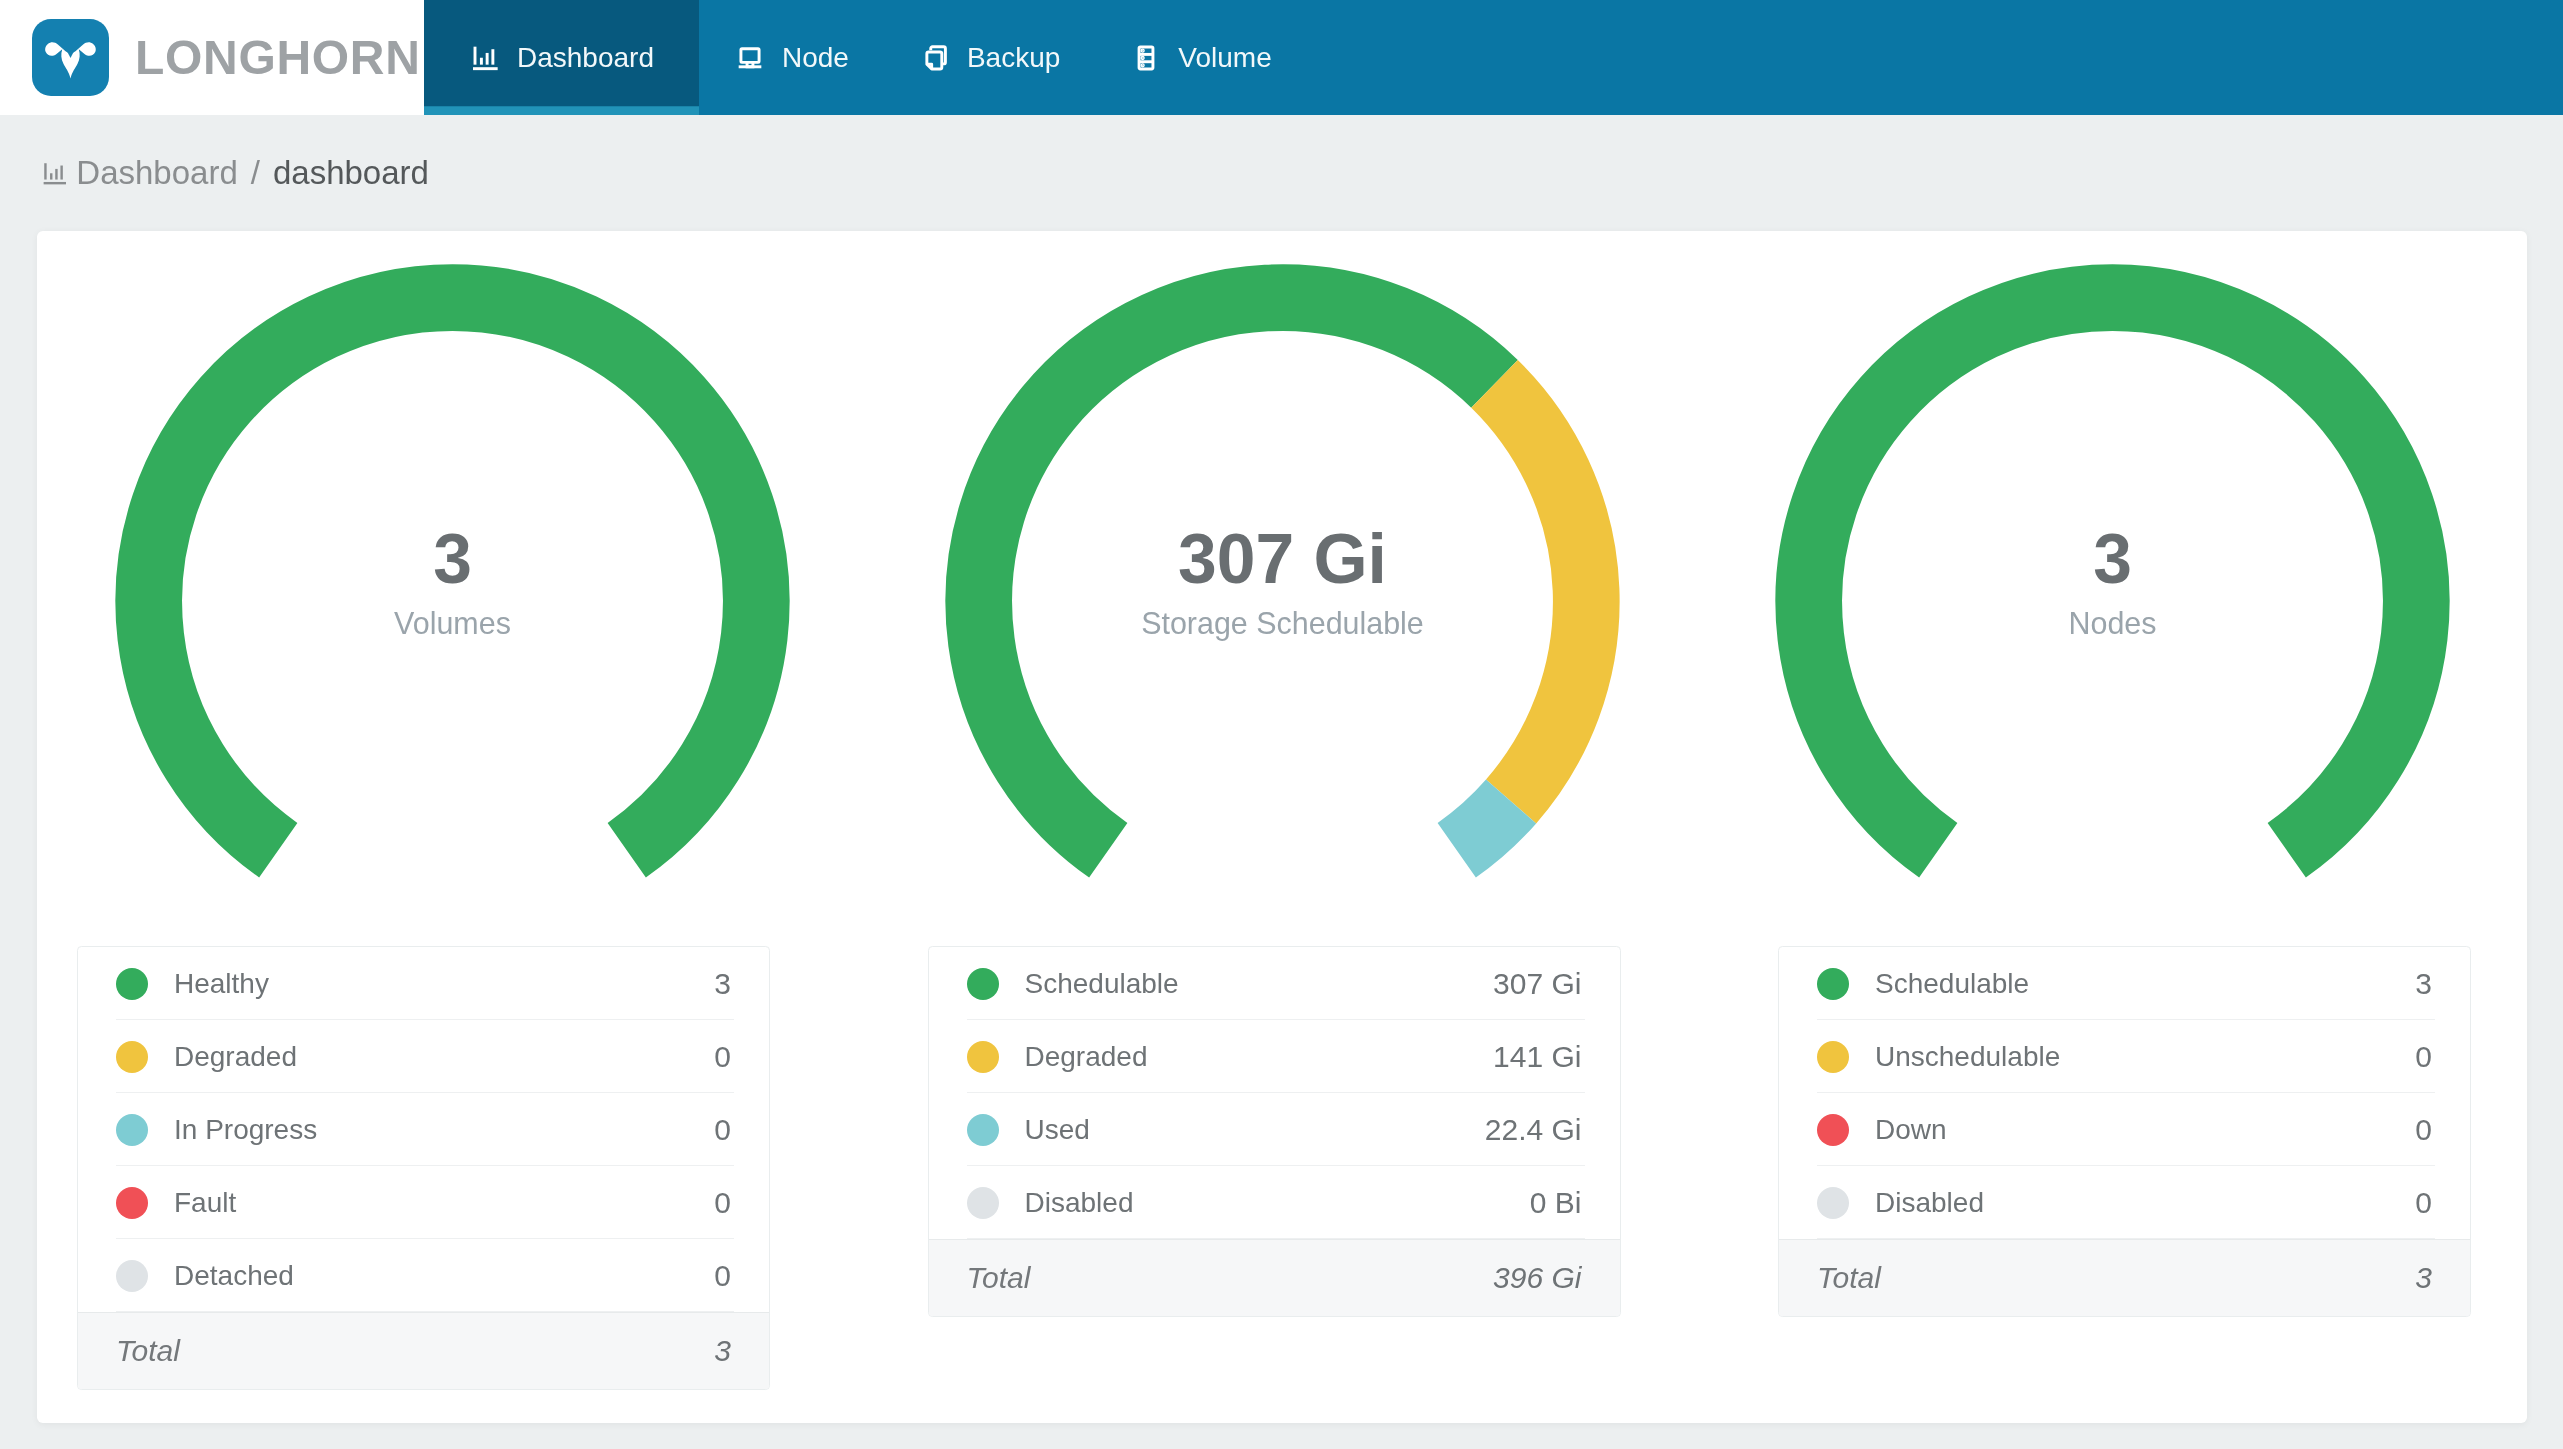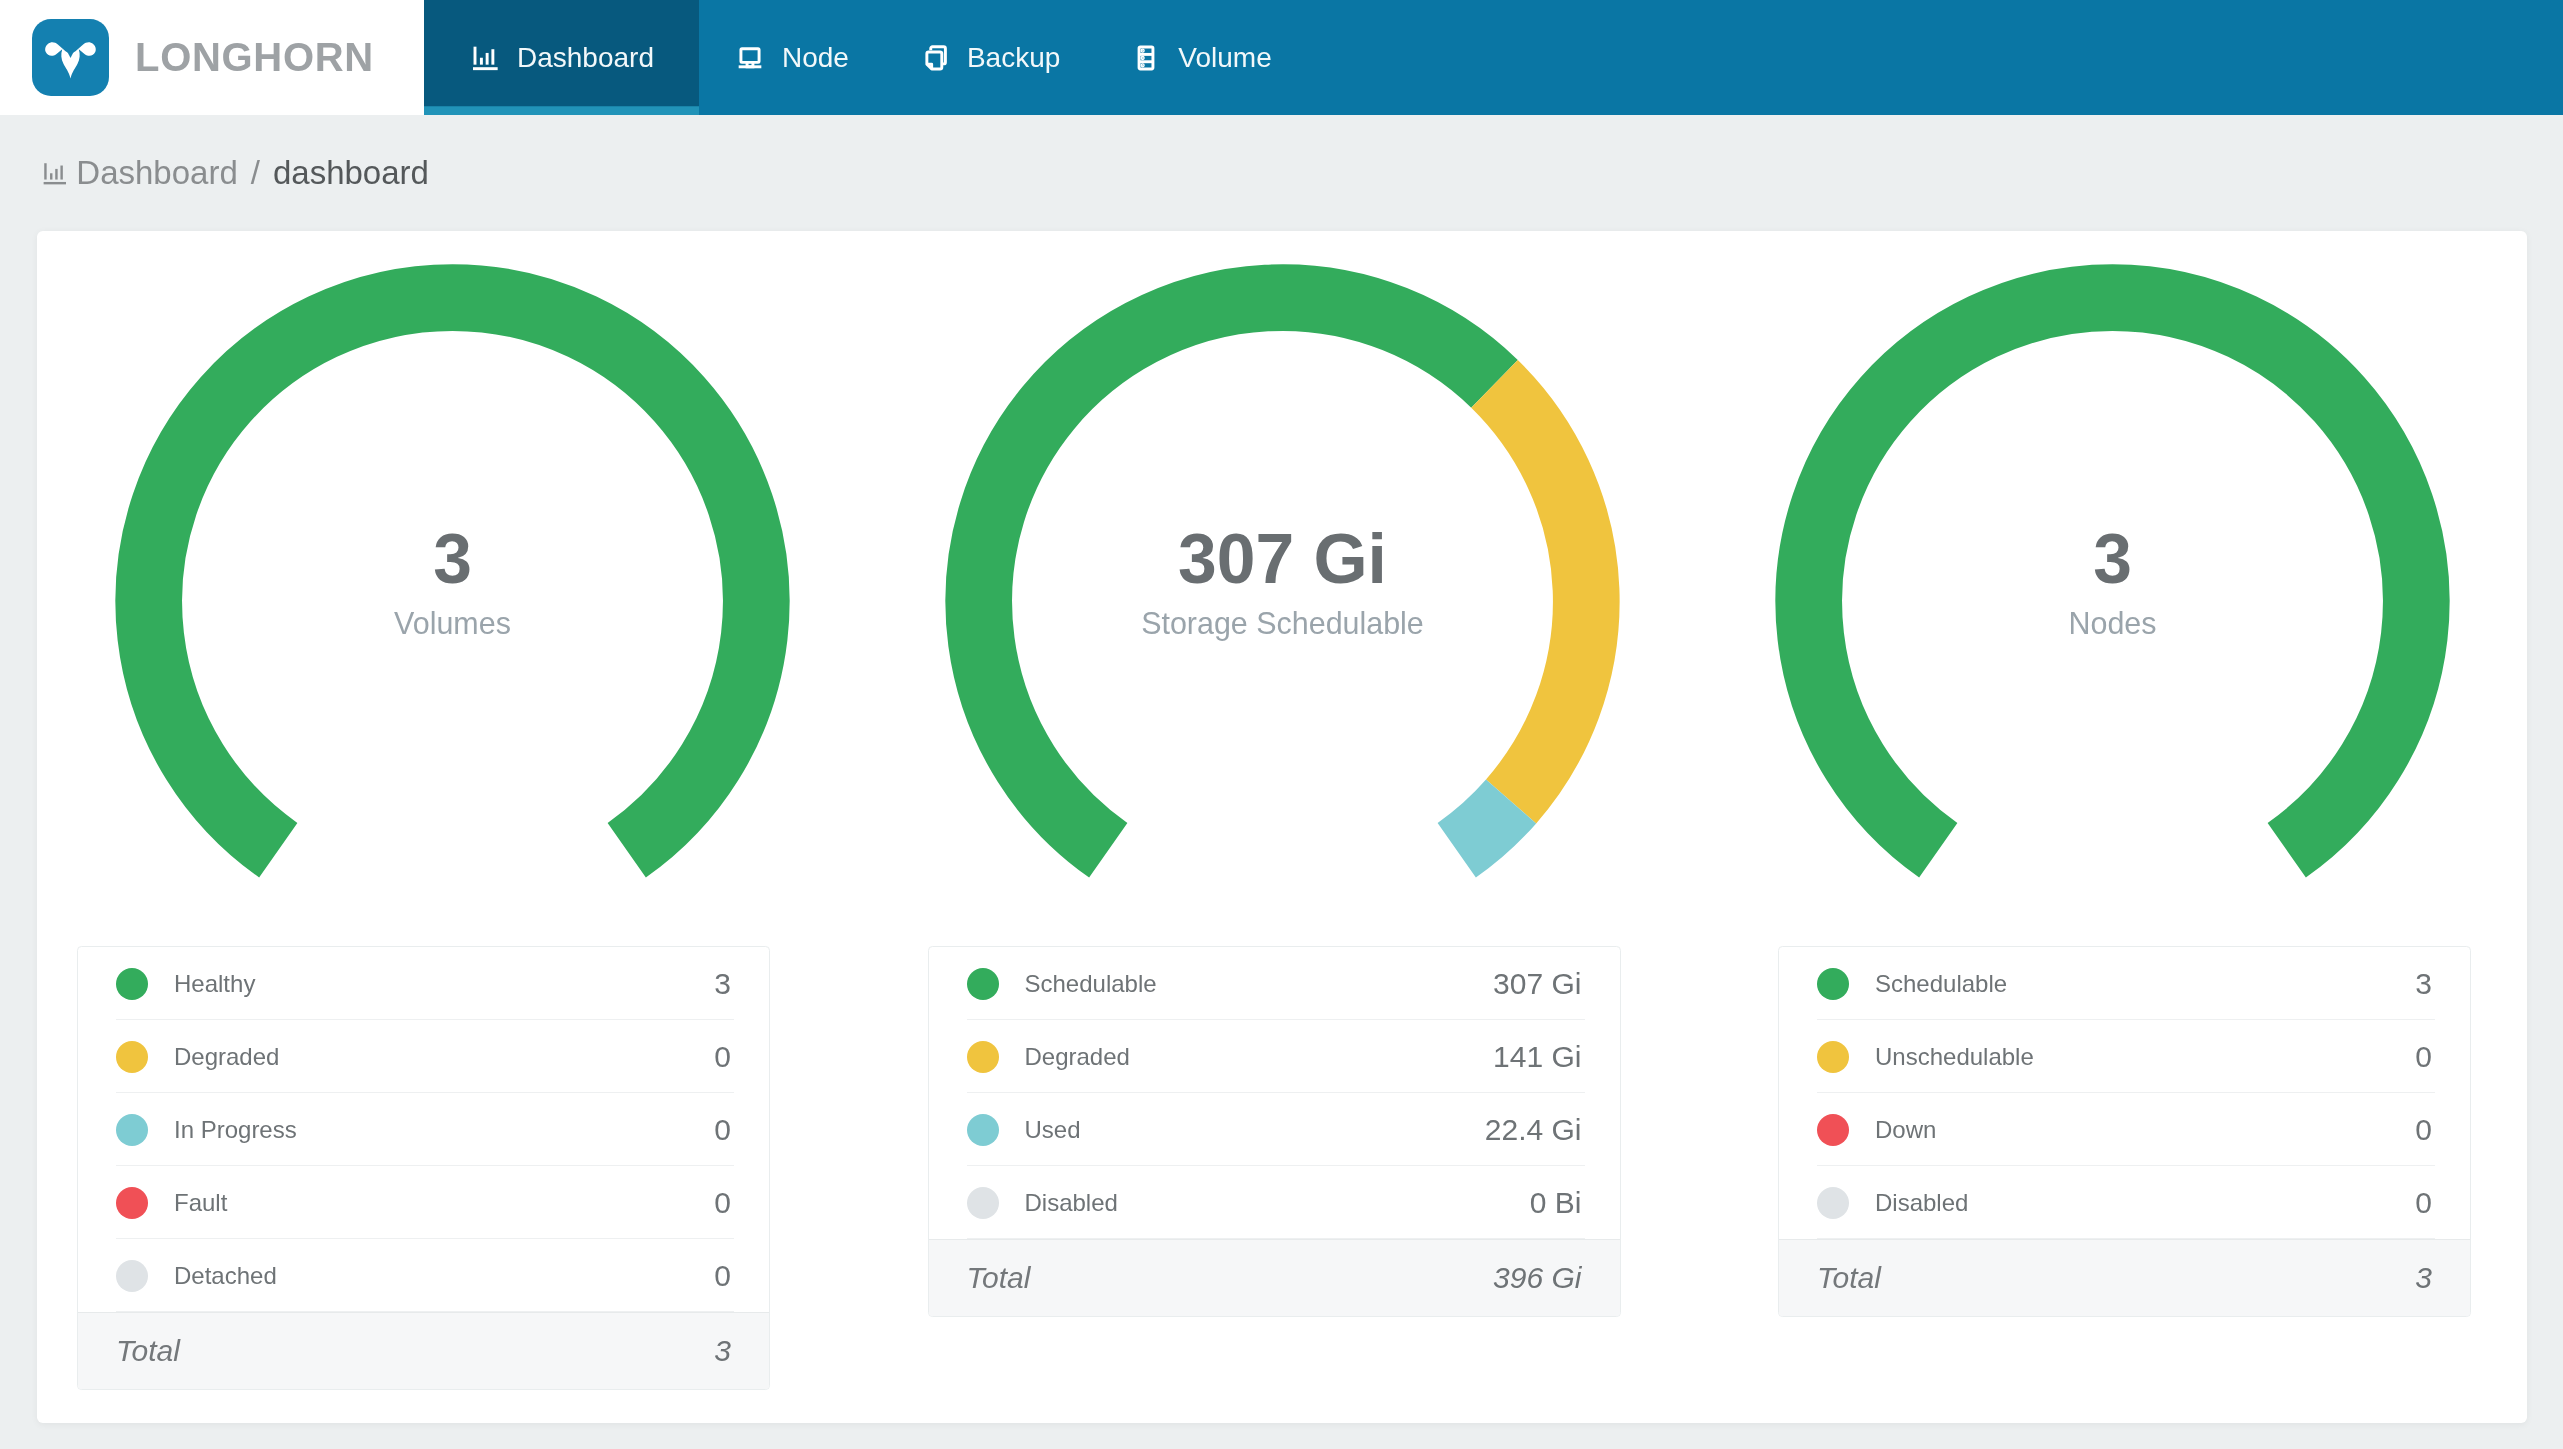--- a/index.html
+++ b/index.html
@@ -15,21 +15,21 @@
     width:424px;flex:none;background:#FFFFFF;
     display:flex;align-items:center;gap:26px;
     padding-left:32px;box-sizing:border-box;
   }
   .logo-tile{
     width:77px;height:77px;border-radius:19px;background:#1480B0;
     display:flex;align-items:center;justify-content:center;flex:none;
   }
   .logo-tile svg{width:55px;height:55px;}
   .brand-text{
-    font-size:40px;font-weight:bold;color:#9EA2A5;letter-spacing:0.7px;
+    font-size:48px;font-weight:bold;color:#9EA2A5;letter-spacing:0.7px;
     white-space:nowrap;
   }
   .nav-items{display:flex;flex:1;}
   .nav-item{
     display:flex;align-items:center;gap:16px;
     padding:0 35px;color:#F2F8FA;font-size:28px;cursor:pointer;
     white-space:nowrap;
   }
   .nav-item.active{
     background:#07597E;
@@ -73,21 +73,21 @@
   .legend-row{
     position:relative;height:73px;display:flex;align-items:center;
     padding:0 38px;
   }
   .legend-row::after{
     content:'';position:absolute;left:38px;right:35px;bottom:0;
     height:1.5px;background:#EEF0F1;
   }
   .legend-row:last-of-type::after{display:none;}
   .dot{width:32px;height:32px;border-radius:50%;flex:none;}
-  .legend-label{margin-left:26px;color:#6E7376;font-size:24px;}
+  .legend-label{margin-left:26px;color:#6E7376;font-size:28px;}
   .legend-value{margin-left:auto;color:#6E7376;font-size:30px;}
   .legend-total{
     height:76px;display:flex;align-items:center;padding:0 38px;
     background:#F6F7F8;border-top:1.5px solid #E7EAEB;
     color:#74787B;font-size:30px;font-style:italic;
   }
 </style>
 </head>
 <body>
 

